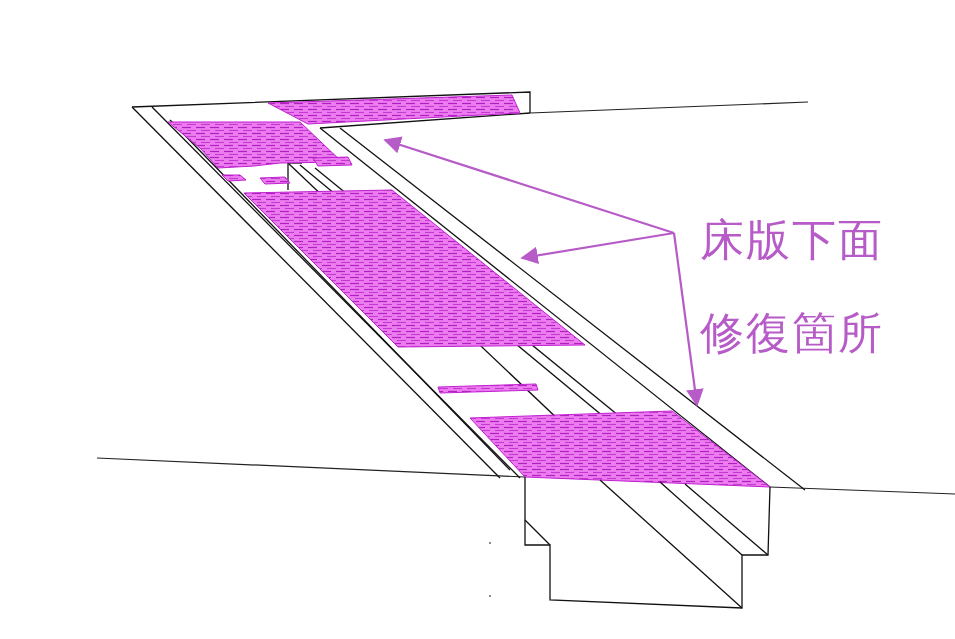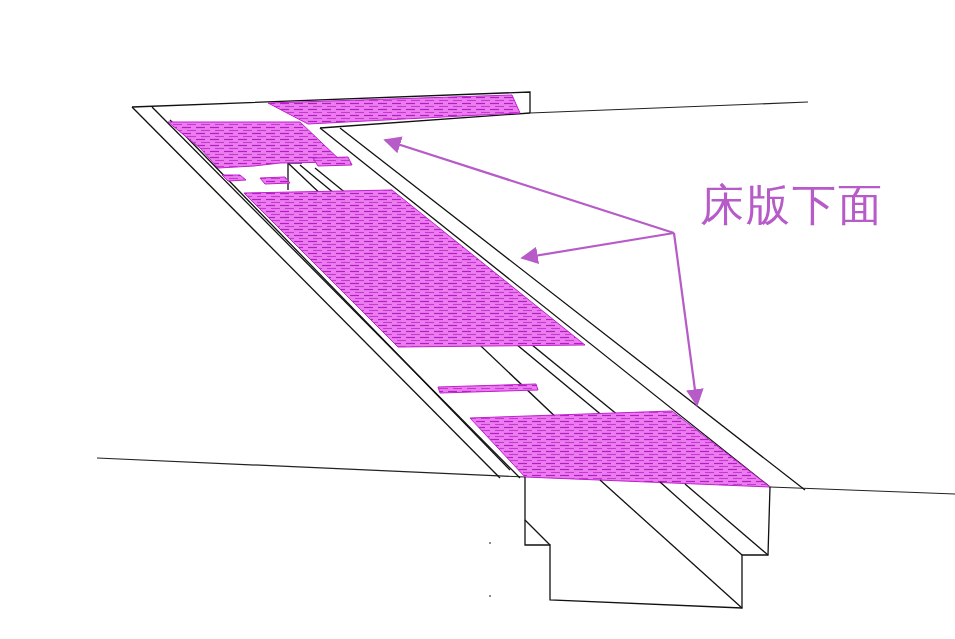--- a/index.html
+++ b/index.html
@@ -9,21 +9,21 @@
       position: absolute;
       left: 700px;
       top: 176px;
       color: #b65bc7;
       font-family: "DejaVu Sans", sans-serif;
       font-size: 44px;
       line-height: 58px;
       letter-spacing: 2px;
       white-space: nowrap;
     }
-    .label span { display: block; }
+    .label span { display: block; margin-top: 35px; }
   </style>
 </head>
 <body>
 
 <svg id="canvas" viewBox="0 0 955 639" xmlns="http://www.w3.org/2000/svg">
   <defs>
     <pattern id="hatch" patternUnits="userSpaceOnUse" width="14" height="6">
       <rect width="14" height="6" fill="#ec7cf0"></rect>
       <line x1="0" y1="1.5" x2="9" y2="1.5" stroke="#b21fc0" stroke-width="1.2"></line>
       <line x1="5" y1="4.5" x2="14" y2="4.5" stroke="#c43ad0" stroke-width="1.1"></line>
@@ -82,13 +82,14 @@
     <line x1="674" y1="233" x2="522" y2="258" marker-end="url(#arrowhead)"></line>
     <line x1="674" y1="233" x2="697" y2="405" marker-end="url(#arrowhead)"></line>
   </g>
 
   <circle cx="490" cy="543" r="1" fill="#666"></circle>
   <circle cx="490" cy="596" r="1" fill="#666"></circle>
 </svg>
 
 <div class="label">
   <span>床版下面</span>
+  <span>修復箇所</span>
 </div>
 
 </body></html>

